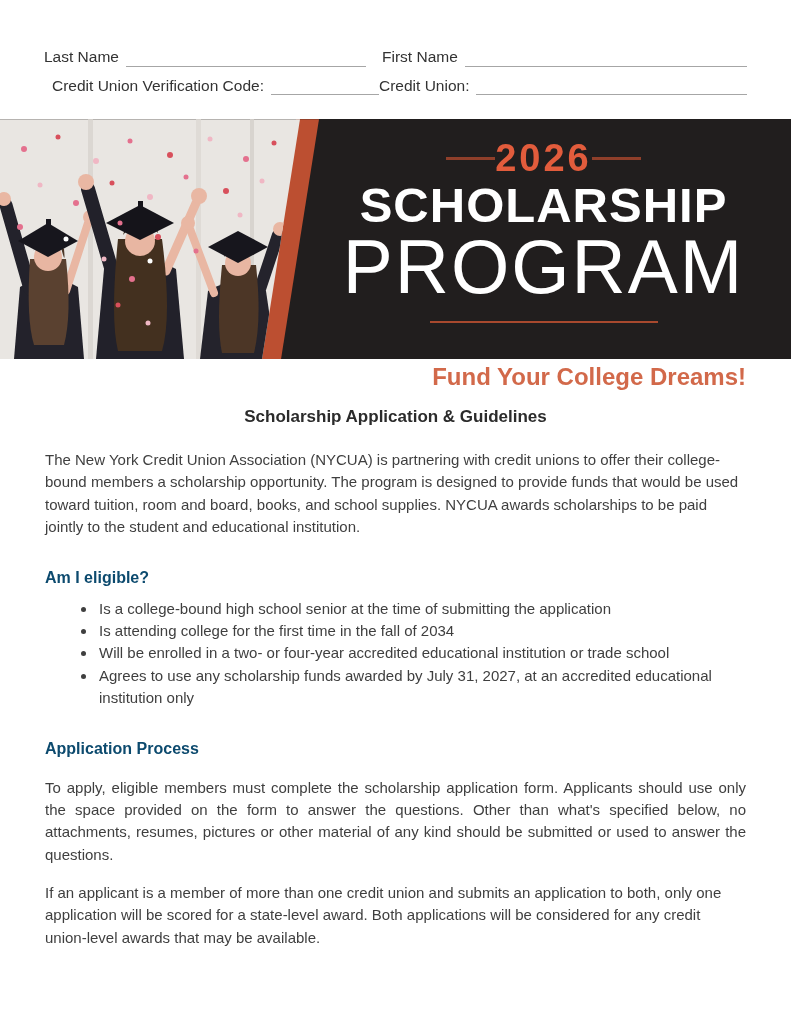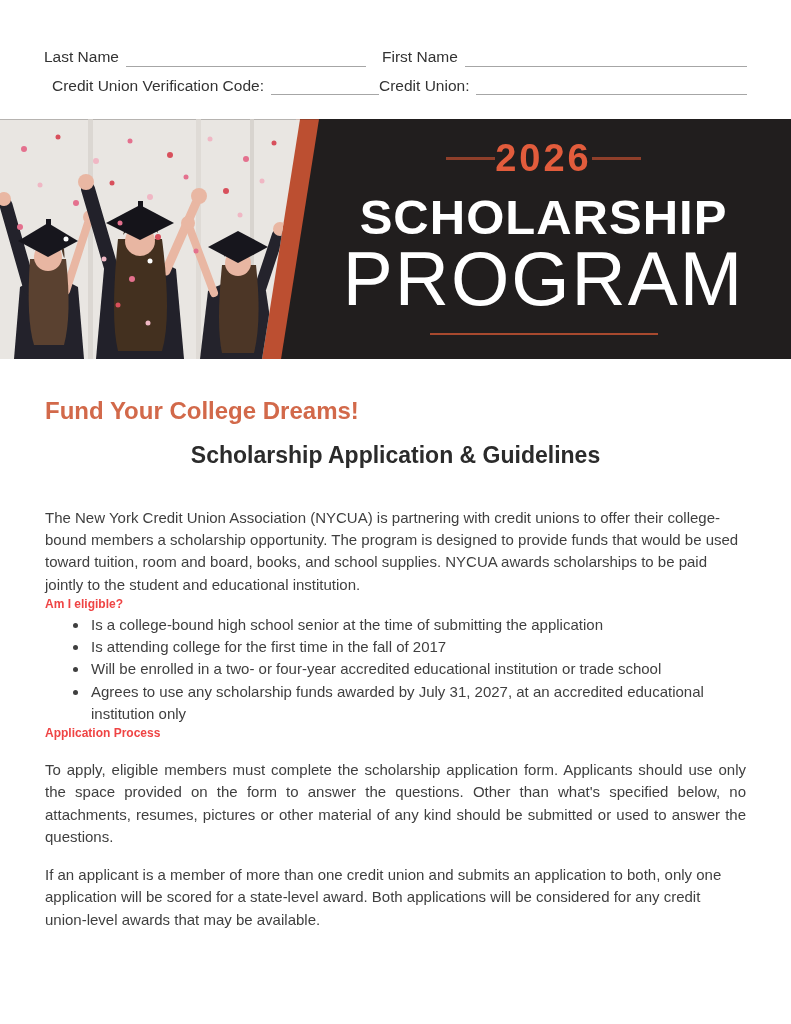--- a/index.html
+++ b/index.html
@@ -42,44 +42,44 @@
     padding-top: 16px; color: #fff;
   }
   .year-row { display: flex; align-items: center; margin-top: 4px; }
   .year-line { width: 49px; height: 3px; background: #8f3f2a; }
   .year {
     font-size: 38px; font-weight: bold; color: #e25c3c; letter-spacing: 3px;
     line-height: 1;
   }
   .banner-title1 {
     font-size: 49px; font-weight: 800; letter-spacing: 1px;
-    line-height: 1.08; margin-top: 14px; white-space: nowrap;
+    line-height: 1.08; margin-top: 2px; white-space: nowrap;
   }
   .banner-title2 {
     font-size: 75px; font-weight: 300; letter-spacing: 2px;
     line-height: 0.92; white-space: nowrap; transform: scaleY(1.02);
   }
   .banner-underline { width: 228px; height: 2px; background: #a8492e; margin-top: 20px; }
 
   
   .content { padding: 0 45px; font-size: 15px; line-height: 1.485; }
   .headline {
-    margin-top: 34px; text-align: left;
+    text-align: right;
     font-size: 24px; font-weight: bold; color: #d2694a;
   }
   .subheadline {
     margin-top: 9px; text-align: center;
-    font-size: 23px; font-weight: bold; color: #2b2b2b;
-  }
-  .intro { margin-top: 35px; }
+    font-size: 17px; font-weight: bold; color: #2b2b2b;
+  }
+  .intro { margin-top: 20px; }
   .section-heading {
-    font-size: 12px; font-weight: bold; color: #ef4444;
+    margin-top: 28px; font-size: 16px; font-weight: bold; color: #0c4a6e;
   }
   .content p.body-para { margin-top: 16px; }
-  ul.criteria { margin: 0; padding-left: 44px; }
+  ul.criteria { margin: 8px; padding-left: 44px; }
   ul.criteria li { padding-left: 2px; }
   .justified { text-align: justify; }
 </style>
 </head>
 <body>
 
 <div class="top-form">
   <div class="form-row">
     <div class="field f-lastname">
       <span class="field-label">Last Name</span>
@@ -196,21 +196,21 @@
 
 <div class="content">
   <div class="headline">Fund Your College Dreams!</div>
   <div class="subheadline">Scholarship Application &amp; Guidelines</div>
 
   <p class="intro">The New York Credit Union Association (NYCUA) is partnering with credit unions to offer their college-bound members a scholarship opportunity. The program is designed to provide funds that would be used toward tuition, room and board, books, and school supplies. NYCUA awards scholarships to be paid jointly to the student and educational institution.</p>
 
   <div class="section-heading">Am I eligible?</div>
   <ul class="criteria">
     <li>Is a college-bound high school senior at the time of submitting the application</li>
-    <li>Is attending college for the first time in the fall of 2017</li>
+    <li>Is attending college for the first time in the fall of 2034</li>
     <li>Will be enrolled in a two- or four-year accredited educational institution or trade school</li>
     <li>Agrees to use any scholarship funds awarded by July 31, 2027, at an accredited educational institution only</li>
   </ul>
 
   <div class="section-heading">Application Process</div>
   <p class="body-para justified">To apply, eligible members must complete the scholarship application form. Applicants should use only the space provided on the form to answer the questions. Other than what's specified below, no attachments, resumes, pictures or other material of any kind should be submitted or used to answer the questions.</p>
   <p class="body-para">If an applicant is a member of more than one credit union and submits an application to both, only one application will be scored for a state-level award. Both applications will be considered for any credit union-level awards that may be available.</p>
 </div>
 
 </body></html>

